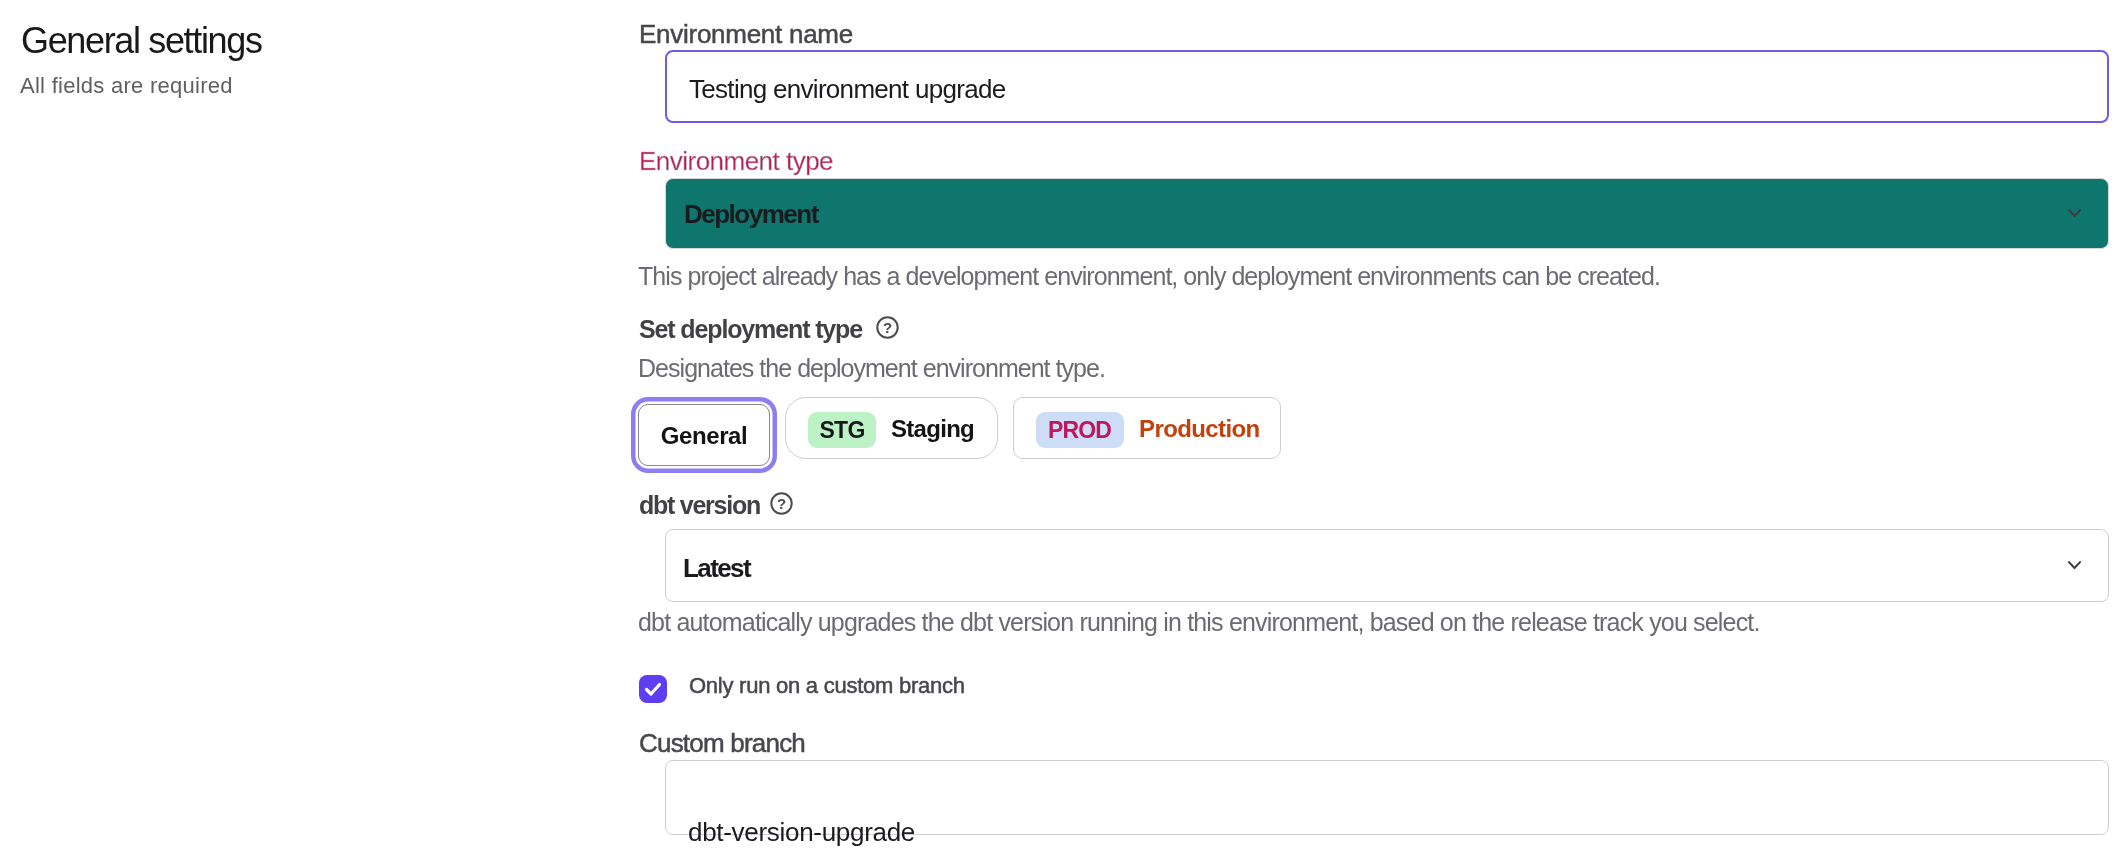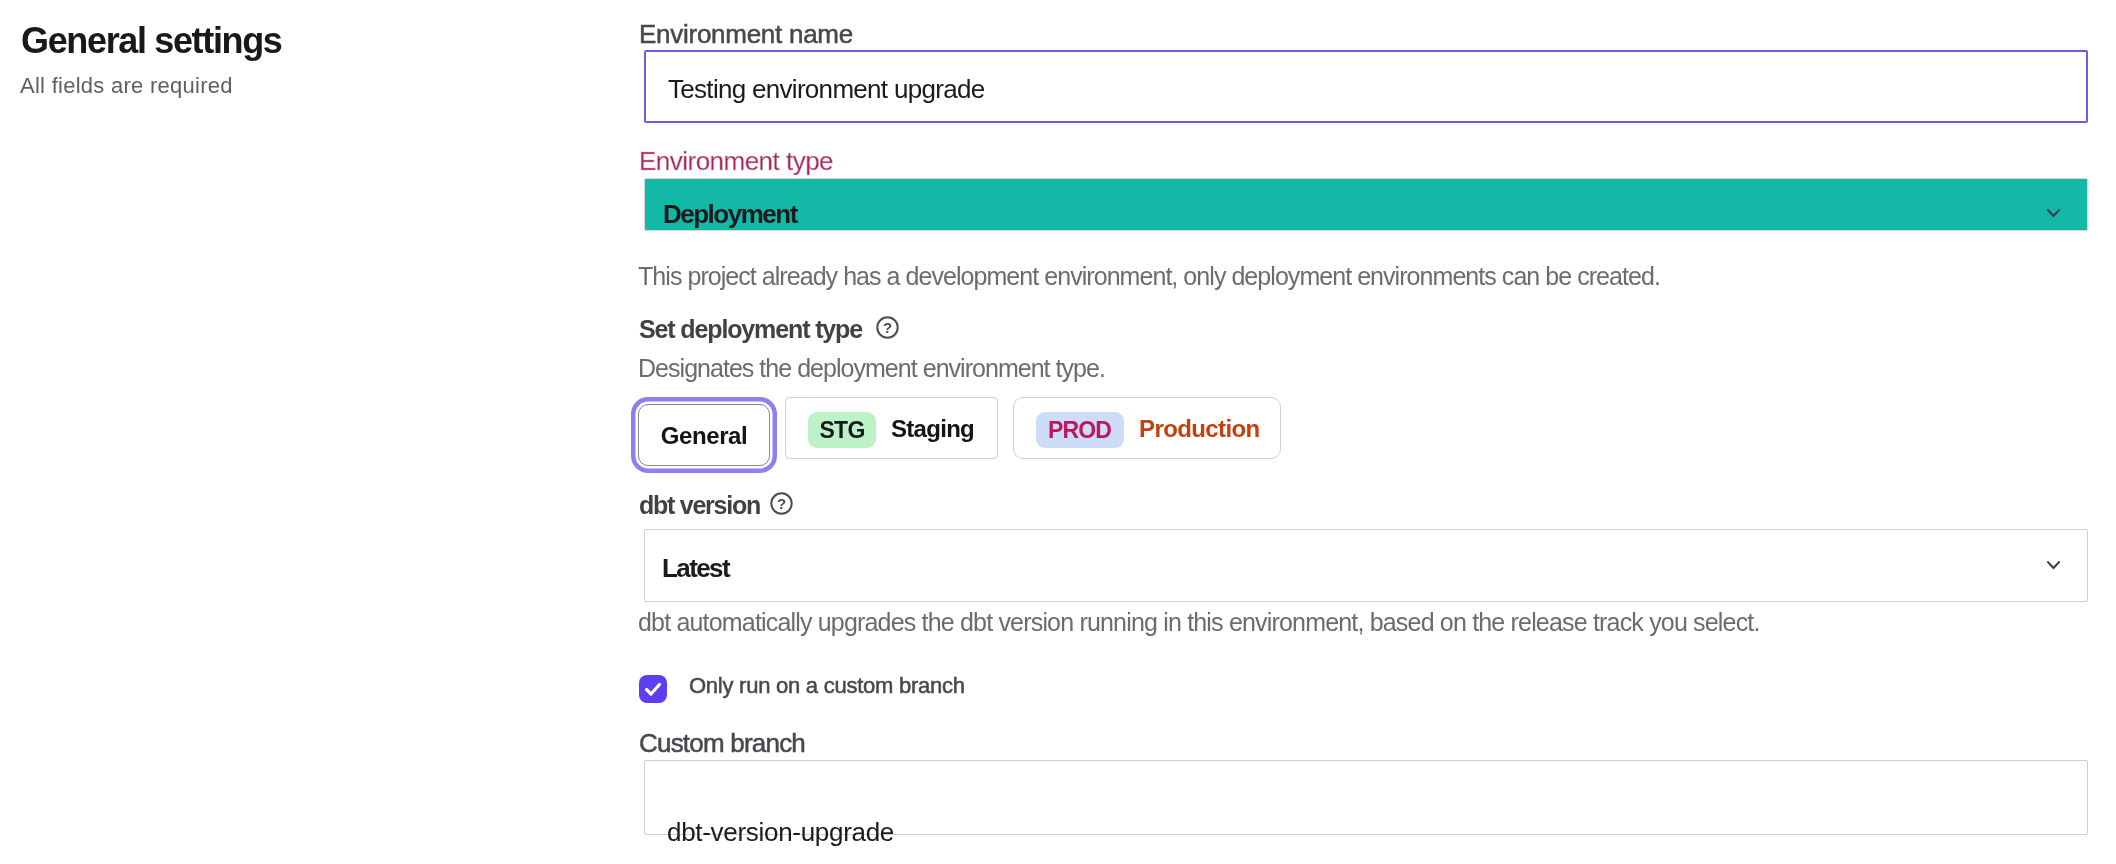--- a/index.html
+++ b/index.html
@@ -1,58 +1,58 @@
 <!DOCTYPE html>
 <html><head>
 <meta charset="utf-8">
 <style>
 * { margin:0; padding:0; box-sizing:border-box; }
 html,body { width:2116px; height:864px; background:#ffffff; font-family:"Liberation Sans", sans-serif; overflow:hidden; position:relative; }
 .abs { position:absolute; }
-.t1 { left:21px; top:22px; font-size:36px; font-weight:700; color:#19191c; line-height:1.05; letter-spacing:-1.35px; }
+.t1 { left:21px; top:22px; font-size:36px; font-weight:400; color:#19191c; line-height:1.05; letter-spacing:-1.35px; }
 .sub { left:20px; top:75px; font-size:22px; color:#5f5f64; line-height:1; letter-spacing:0.27px; }
 .lbl { font-size:26px; color:#47474d; line-height:1; -webkit-text-stroke:0.5px #47474d; }
 .lbl-dis { color:#be185d; -webkit-text-stroke:0.5px #b9b6b5; }
 .lblb { font-size:25px; font-weight:700; color:#414146; line-height:1; }
 .helper { font-size:25px; color:#6b6b72; line-height:1; }
-.box { left:644px; width:1444px; border-radius:2px; background:#fff; }
+.box { left:665px; width:1444px; border-radius:8px; background:#fff; }
 .btxt { font-size:26px; color:#1b1b1f; line-height:1; }
 .chev { position:absolute; right:27px; }
 .qcircle { stroke:#4c4c51; stroke-width:2; fill:none; }
 </style>
 </head>
 <body>
   <div class="abs t1">General settings</div>
   <div class="abs sub">All fields are required</div>
 
   <div class="abs lbl" style="left:639px; top:20.5px; letter-spacing:-0.27px;">Environment name</div>
   <div class="abs box" style="top:50px; height:73px; border:2.5px solid #6e5ce9;">
     <div class="abs btxt" style="left:22px; top:24px; letter-spacing:-0.7px;">Testing environment upgrade</div>
   </div>
 
   <div class="abs lbl lbl-dis" style="left:639px; top:148px; letter-spacing:-0.52px;">Environment type</div>
-  <div class="abs box" style="top:178px; height:53px; border:1.5px solid #d8d8db; background:#14b8a6;padding-left:48px;">
+  <div class="abs box" style="top:178px; height:71px; border:1.5px solid #d8d8db; background:#0f766e;padding-left:48px;">
     <div class="abs btxt" style="left:18px; top:22px; font-weight:700; letter-spacing:-1.5px;">Deployment</div>
     <svg class="chev" style="top:30px;" width="13" height="9" viewBox="0 0 13 9">
       <path d="M1 1.2 L6.5 7 L12 1.2" fill="none" stroke="#3b3b3f" stroke-width="2" stroke-linecap="square"></path>
     </svg>
   </div>
   <div class="abs helper" style="left:638px; top:263.5px; letter-spacing:-0.95px;">This project already has a development environment, only deployment environments can be created.</div>
 
   <div class="abs lblb" style="left:639px; top:316.5px; letter-spacing:-1.13px;">Set deployment type</div>
   <svg class="abs" style="left:876px; top:316px;" width="23" height="23" viewBox="0 0 23 23">
     <circle class="qcircle" cx="11.5" cy="11.5" r="10.2"></circle>
     <text x="11.5" y="16.6" text-anchor="middle" font-family="Liberation Sans" font-size="15px" font-weight="700" fill="#4c4c51">?</text>
   </svg>
   <div class="abs helper" style="left:638px; top:356px; letter-spacing:-0.97px;">Designates the deployment environment type.</div>
 
   <div class="abs" style="left:638px; top:397px; width:132px; height:62px; background:#fff; border:1.5px solid #87878d; border-radius:10px; box-shadow:0 0 0 2.5px #fff, 0 0 0 7px #8d7ef2;margin-top:7px;">
     <div class="abs" style="left:0; right:0; top:18.5px; text-align:center; font-size:24px; font-weight:700; color:#141417; letter-spacing:-0.4px; line-height:1;">General</div>
   </div>
-  <div class="abs" style="left:785px; top:397px; width:213px; height:62px; background:#fff; border:1.5px solid #cfcfd3; border-radius:4px;">
+  <div class="abs" style="left:785px; top:397px; width:213px; height:62px; background:#fff; border:1.5px solid #cfcfd3; border-radius:21px;">
     <div class="abs" style="left:22px; top:14px; width:68px; height:36px; background:#bdf2c6; border-radius:9px; text-align:center; font-size:23px; font-weight:700; color:#17181b; letter-spacing:-0.7px; line-height:36px;">STG</div>
     <div class="abs" style="left:105px; top:18.5px; font-size:24px; font-weight:700; color:#141417; letter-spacing:-0.71px; line-height:1;">Staging</div>
   </div>
   <div class="abs" style="left:1013px; top:397px; width:268px; height:62px; background:#fff; border:1.5px solid #cfcfd3; border-radius:10px;">
     <div class="abs" style="left:21.5px; top:14px; width:88px; height:36px; background:#cdddf8; border-radius:9px; text-align:center; font-size:23px; font-weight:700; color:#be185d; letter-spacing:-0.85px; line-height:36px;">PROD</div>
     <div class="abs" style="left:125px; top:18.5px; font-size:24px; font-weight:700; color:#c2410c; letter-spacing:-0.6px; line-height:1;">Production</div>
   </div>
 
   <div class="abs lblb" style="left:639px; top:492.5px; letter-spacing:-1.25px;">dbt version</div>
   <svg class="abs" style="left:770px; top:492px;" width="23" height="23" viewBox="0 0 23 23">

